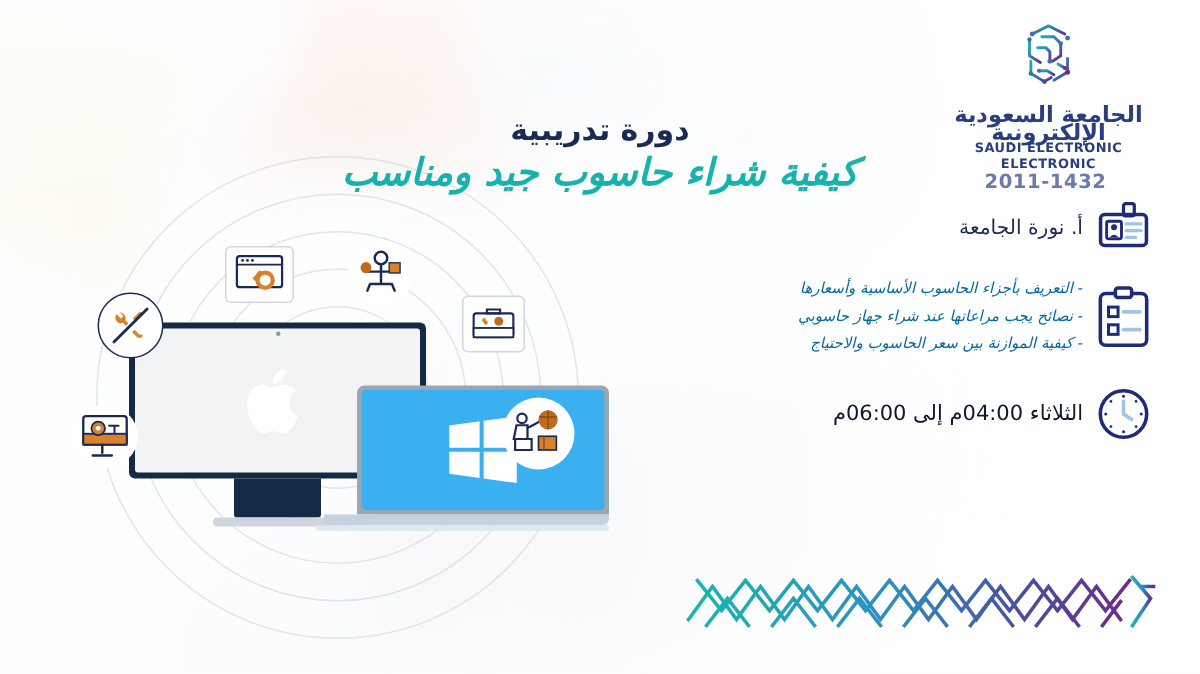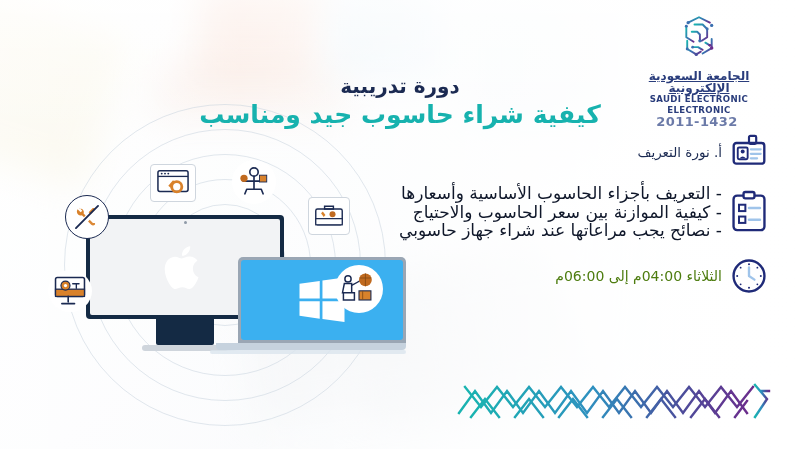--- a/index.html
+++ b/index.html
@@ -67,59 +67,60 @@
   .arcs{position:absolute;left:60px;top:150px;width:330px;height:230px;}
   .arcs span{
     position:absolute;border:1.3px solid rgba(196,208,220,.5);
     border-radius:50%;left:50%;top:50%;transform:translate(-50%,-50%);
   }
 
   
   .logo{position:absolute;right:26px;top:10px;width:150px;text-align:center;}
   .logo-mark{width:58px;height:58px;margin:0 auto 2px auto;display:block;}
   .logo-ar{
-    font-size:12px;font-weight:bold;color:#2a3d7c;letter-spacing:0;
-    line-height:12px;direction:rtl;text-decoration:underline;
+    font-size:15px;font-weight:bold;color:#2a3d7c;letter-spacing:0;
+    line-height:12px;direction:rtl;
   }
   .logo-en{
     font-size:8.6px;font-weight:bold;color:#2a3d7c;letter-spacing:.35px;
     line-height:11px;direction:ltr;
   }
   .logo-yr{
     font-size:13px;font-weight:bold;color:#6b7aa8;letter-spacing:.4px;
     line-height:10px;direction:ltr;margin-top:1px;padding-right:4px;text-align:center;
   }
 
   
   .kicker{
     position:absolute;left:0;right:0;top:74px;text-align:center;
     font-size:20px;font-weight:bold;color:#1b2a52;direction:rtl;
   }
   .headline{
     position:absolute;left:0;right:0;top:100px;text-align:center;
     font-size:25px;font-weight:bold;color:#17b2ae;direction:rtl;
     letter-spacing:0;
+    font-style:italic;
   }
 
   
   .info{position:absolute;right:24px;top:128px;width:470px;direction:rtl;}
   .row{display:flex;align-items:center;justify-content:flex-start;margin-bottom:10px;}
   .row .ic{width:54px;flex:0 0 54px;display:flex;align-items:center;justify-content:center;}
   .row .tx{flex:1 1 auto;text-align:right;padding-left:6px;}
 
   .presenter{font-size:13.5px;color:#1b2a52;font-weight:500;}
   .row-presenter{margin-top:6px;margin-bottom:14px;}
 
   .bullets{list-style:none;margin:0;padding:0;}
   .bullets li{
-    font-size:17px;color:#0f172a;line-height:18.5px;white-space:nowrap;
+    font-size:10px;color:#0369a1;line-height:18.5px;white-space:nowrap;font-style:italic;
   }
   .row-bullets{margin-bottom:16px;}
   .row-time{margin-top:14px;}
-  .time{font-size:14px;color:#4d7c0f;font-weight:500;}
+  .time{font-size:14px;color:#0f172a;font-weight:500;}
 
   
   .devices{position:absolute;left:86px;top:215px;width:320px;height:145px;}
   .imac{position:absolute;left:0;top:0;width:198px;}
   .imac-screen{
     width:198px;height:104px;background:#142a44;border-radius:4px;
     padding:4px;box-sizing:border-box;position:relative;
   }
   .imac-inner{
     width:100%;height:100%;background:#f2f3f5;border-radius:2px;
@@ -344,40 +345,40 @@
           <rect x="5" y="10" width="34" height="23" rx="3" fill="none" stroke="#1f2a78" stroke-width="2.6"></rect>
           <rect x="9.5" y="15" width="11" height="13" rx="1.5" fill="none" stroke="#1f2a78" stroke-width="2.1"></rect>
           <circle cx="15" cy="19.5" r="2.2" fill="#1f2a78"></circle>
           <path d="M11.5 27 q3.5 -4 7 0z" fill="#1f2a78"></path>
           <line x1="24" y1="17" x2="35" y2="17" stroke="#9fc4ea" stroke-width="2.4" stroke-linecap="round"></line>
           <line x1="24" y1="22" x2="35" y2="22" stroke="#9fc4ea" stroke-width="2.4" stroke-linecap="round"></line>
           <line x1="24" y1="27" x2="31" y2="27" stroke="#9fc4ea" stroke-width="2.4" stroke-linecap="round"></line>
         </svg>
       </div>
       <div class="tx">
-        <div class="presenter">أ. نورة التعريف</div>
+        <div class="presenter">أ. نورة الجامعة</div>
       </div>
     </div>
 
     <div class="row row-bullets">
       <div class="ic">
         <svg viewBox="0 0 44 48" width="40" height="44">
           <rect x="16" y="2" width="12" height="7" rx="2" fill="none" stroke="#1f2a78" stroke-width="2.6"></rect>
           <path d="M16 6 H9 a4 4 0 0 0 -4 4 v30 a4 4 0 0 0 4 4 h26 a4 4 0 0 0 4 -4 V10 a4 4 0 0 0 -4 -4 h-7" fill="none" stroke="#1f2a78" stroke-width="2.6"></path>
           <rect x="11" y="16" width="7" height="7" fill="none" stroke="#1f2a78" stroke-width="2.2"></rect>
           <rect x="11" y="29" width="7" height="7" fill="none" stroke="#1f2a78" stroke-width="2.2"></rect>
           <line x1="22" y1="19.5" x2="34" y2="19.5" stroke="#9fc4ea" stroke-width="2.8" stroke-linecap="round"></line>
           <line x1="22" y1="32.5" x2="34" y2="32.5" stroke="#9fc4ea" stroke-width="2.8" stroke-linecap="round"></line>
         </svg>
       </div>
       <div class="tx">
         <ul class="bullets">
           <li>- التعريف بأجزاء الحاسوب الأساسية وأسعارها</li>
+          <li>- نصائح يجب مراعاتها عند شراء جهاز حاسوبي</li>
           <li>- كيفية الموازنة بين سعر الحاسوب والاحتياج</li>
-          <li>- نصائح يجب مراعاتها عند شراء جهاز حاسوبي</li>
         </ul>
       </div>
     </div>
 
     <div class="row row-time">
       <div class="ic">
         <svg viewBox="0 0 44 44" width="40" height="40">
           <circle cx="22" cy="22" r="17" fill="none" stroke="#1f2a78" stroke-width="2.6"></circle>
           <g fill="#1f2a78">
             <circle cx="22" cy="9" r="1.1"></circle>

